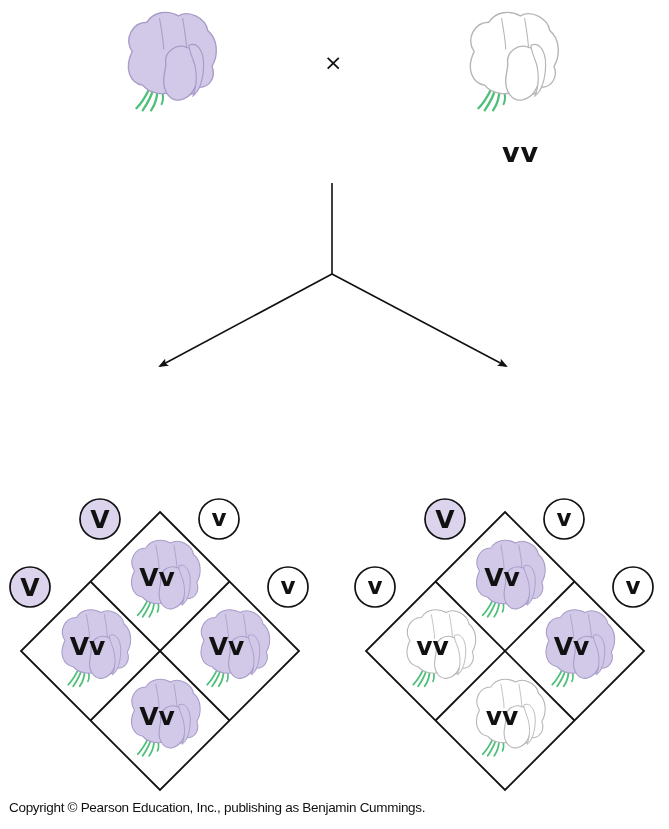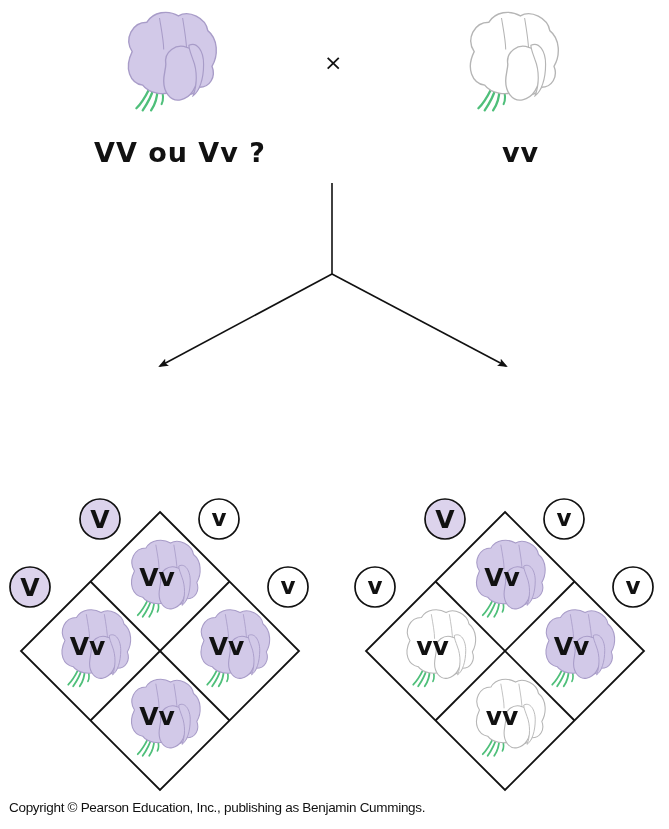--- a/index.html
+++ b/index.html
@@ -288,18 +288,17 @@
             <text x="375" y="594" text-anchor="middle" font-family="DejaVu Sans, sans-serif" font-weight="bold" font-size="23" fill="#111">v</text>
           </g>
           <g>
             <circle cx="633" cy="587" r="20" fill="#ffffff" stroke="#111111" stroke-width="1.7"></circle>
             <text x="633" y="594" text-anchor="middle" font-family="DejaVu Sans, sans-serif" font-weight="bold" font-size="23" fill="#111">v</text>
           </g>
         </g>
       </g>
   </svg>
 
-  <div class="parent-label" style="left:94px; top:137px;">VV ou Vv ?</div>
   <div class="cross" style="left:324px; top:50px;">×</div>
   <div class="parent-label" style="left:502px; top:137px;">vv</div>
 
   <div class="copyright">Copyright © Pearson Education, Inc., publishing as Benjamin Cummings.</div>
 </div>
 
 </body></html>

